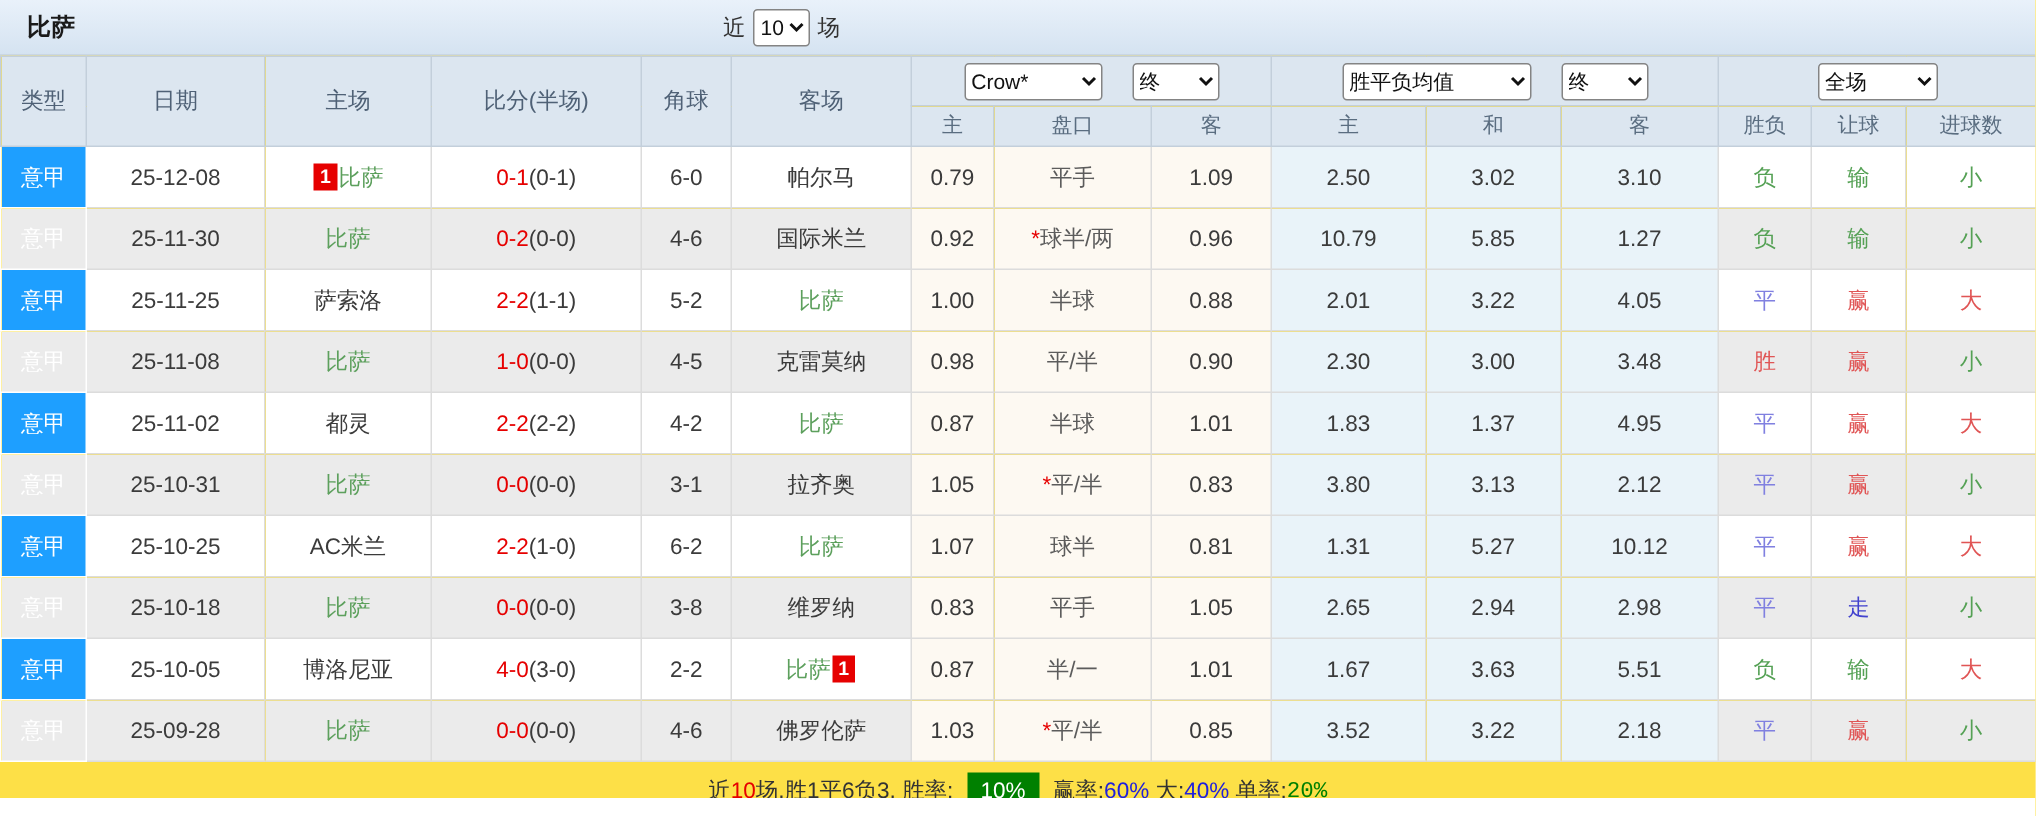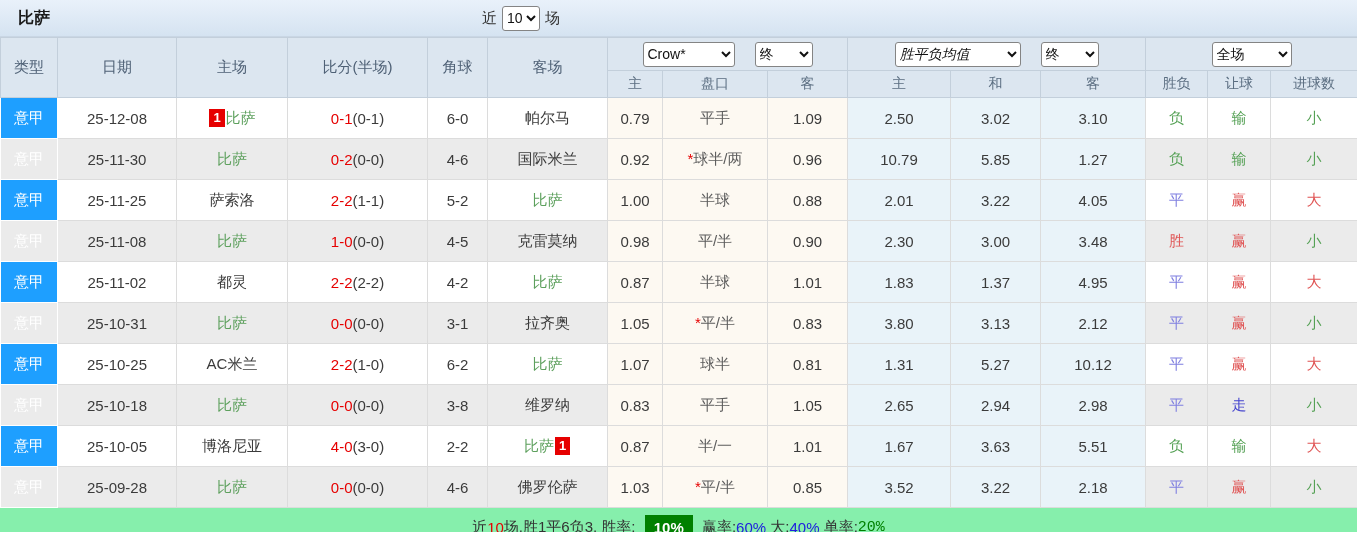--- a/index.html
+++ b/index.html
@@ -1,58 +1,58 @@
 <!DOCTYPE html>
 <html><head>
 <meta charset="utf-8">
 <style>
   * { box-sizing: border-box; }
   body { margin: 0; font-family: "Liberation Sans", "DejaVu Sans", sans-serif; background: #fff; }
-  .app { width: 1357px; height: 532px; background: #86efac; overflow: hidden; }
+  .app { width: 1357px; height: 532px; background: #fde047; overflow: hidden; }
 
   
   .topbar { height: 37px; background: linear-gradient(#E9F1FA, #D5E3F1); position: relative;
             display: flex; align-items: center; border-bottom: 1px solid #C9D6E4; }
   .team { font-weight: bold; font-size: 16px; color: #1A1A1A; margin-left: 18px; }
   .controls { position: absolute; left: 482px; top: 0; height: 100%; display: flex; align-items: center;
               font-size: 15px; color: #333; }
   .controls select { margin: 0 5px; }
   select { font-size: 14px; height: 25px; border: 1px solid #848484; border-radius: 3px; background: #fff; color: #111; }
   .chk { display: flex; align-items: center; cursor: pointer; }
   .chk input { width: 16px; height: 16px; accent-color: #2190F0; margin: 0 3px 0 9px; }
 
   
   table { border-collapse: collapse; table-layout: fixed; width: 1357px; }
   th, td { text-align: center; overflow: hidden; white-space: nowrap; padding: 0; }
   thead th { background: #DCE6F0; color: #4F6176; font-weight: normal; font-size: 15px; border: 1px solid #C3CFDB; }
   tr.hrow1 th { height: 33px; }
   tr.hrow2 th { height: 27px; font-size: 14px; color: #5A6D80; }
   th.grp { border-bottom: none; }
   .grpflex { display: flex; justify-content: center; align-items: center; gap: 20px; }
-  .sel-company { width: 92px; } .sel-time { width: 58px; } .sel-avg { width: 126px; font-style: italic; } .sel-scope { width: 80px; }
+  .sel-company { width: 92px; } .sel-time { width: 58px; } .sel-avg { width: 126px; } .sel-scope { width: 80px; }
 
   tbody td { height: 41px; font-size: 15px; color: #3B3B3B; border: 1px solid #DCDCDC; background: #fff; }
   tr.alt td { background: #EBEBEB; }
   td.league { background: #1E9FFF; color: #FFFFFF; border: 1px solid #FFFFFF; }
   td.cream, tr.alt td.cream { background: #FDF9F2; }
   td.avgc, tr.alt td.avgc { background: #E9F3F9; }
   td.handi { color: #5C5C5C; }
   .star { color: #E60000; }
   .score-main { color: #E60000; }
   .score-half { color: #3B3B3B; }
   .team-green { color: #5DA05D; }
   .badge1 { display: inline-block; background: #E60000; color: #fff; font-weight: bold; font-size: 13px;
             line-height: 18px; padding: 0 4px; margin: 0 1px; vertical-align: 1px; }
   .res-green { color: #55A155; } .res-red { color: #E05555; } .res-blue { color: #8080E0; } .res-strongblue { color: #4343CE; }
 
   
   .footer { height: 38px; display: flex; align-items: center; justify-content: center; font-size: 15px; color: #333; }
   .footer span { white-space: pre; }
   .f-red { color: #E60000; } .f-blue { color: #2020DD; } .f-green { color: #008000; font-family: Liberation Mono, monospace; }
-  .f-badge { background: #008000; color: #fff; font-weight: bold; padding: 4px 9px; margin: 0 5px; }
+  .f-badge { background: #008000; color: #fff; font-weight: normal; padding: 4px 9px; margin: 0 5px; }
 </style>
 </head>
 <body>
 
 <div class="app">
 
   <div class="topbar">
     <span class="team">比萨</span>
     <div class="controls">
       <span>近</span>

